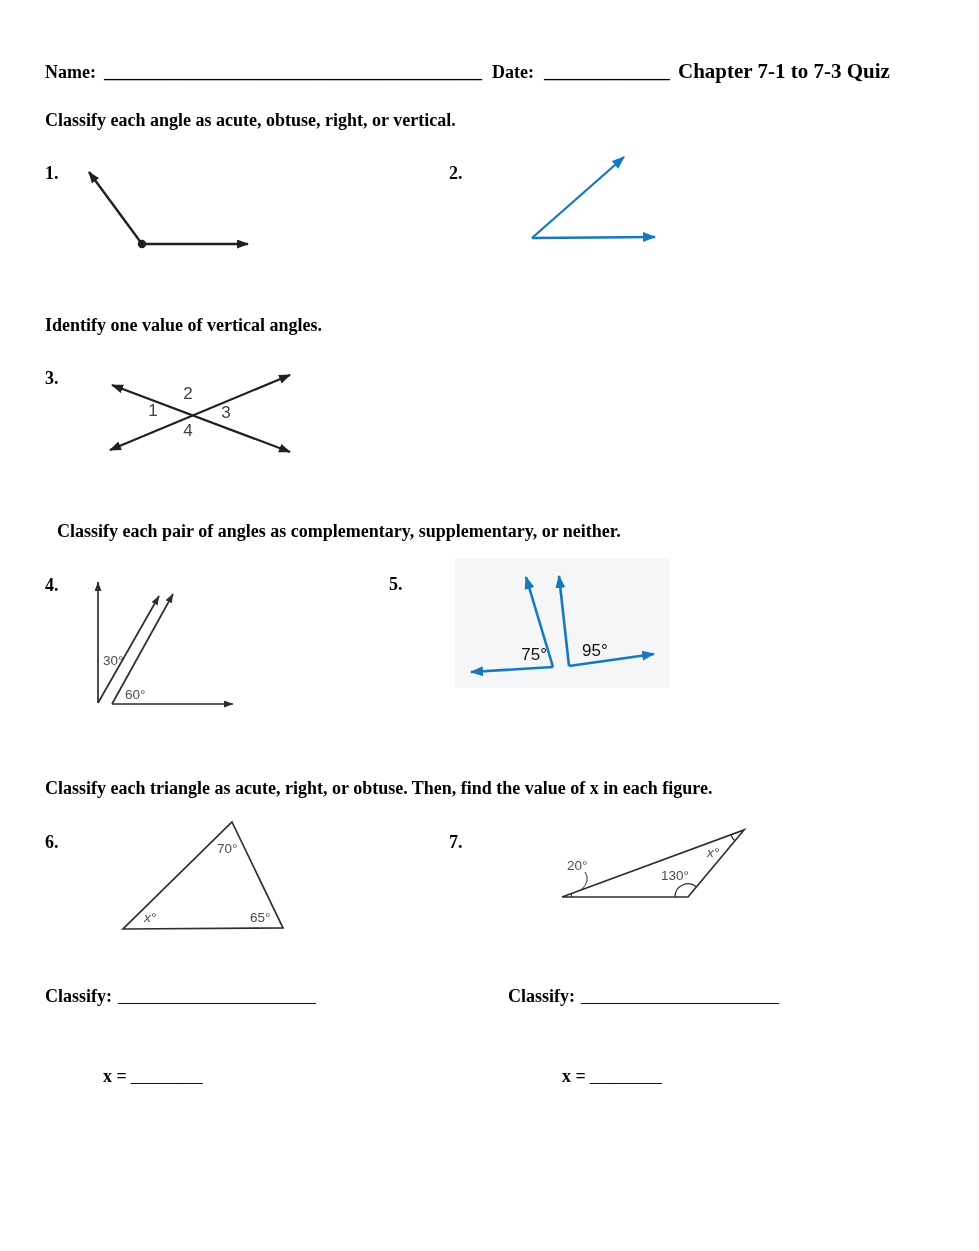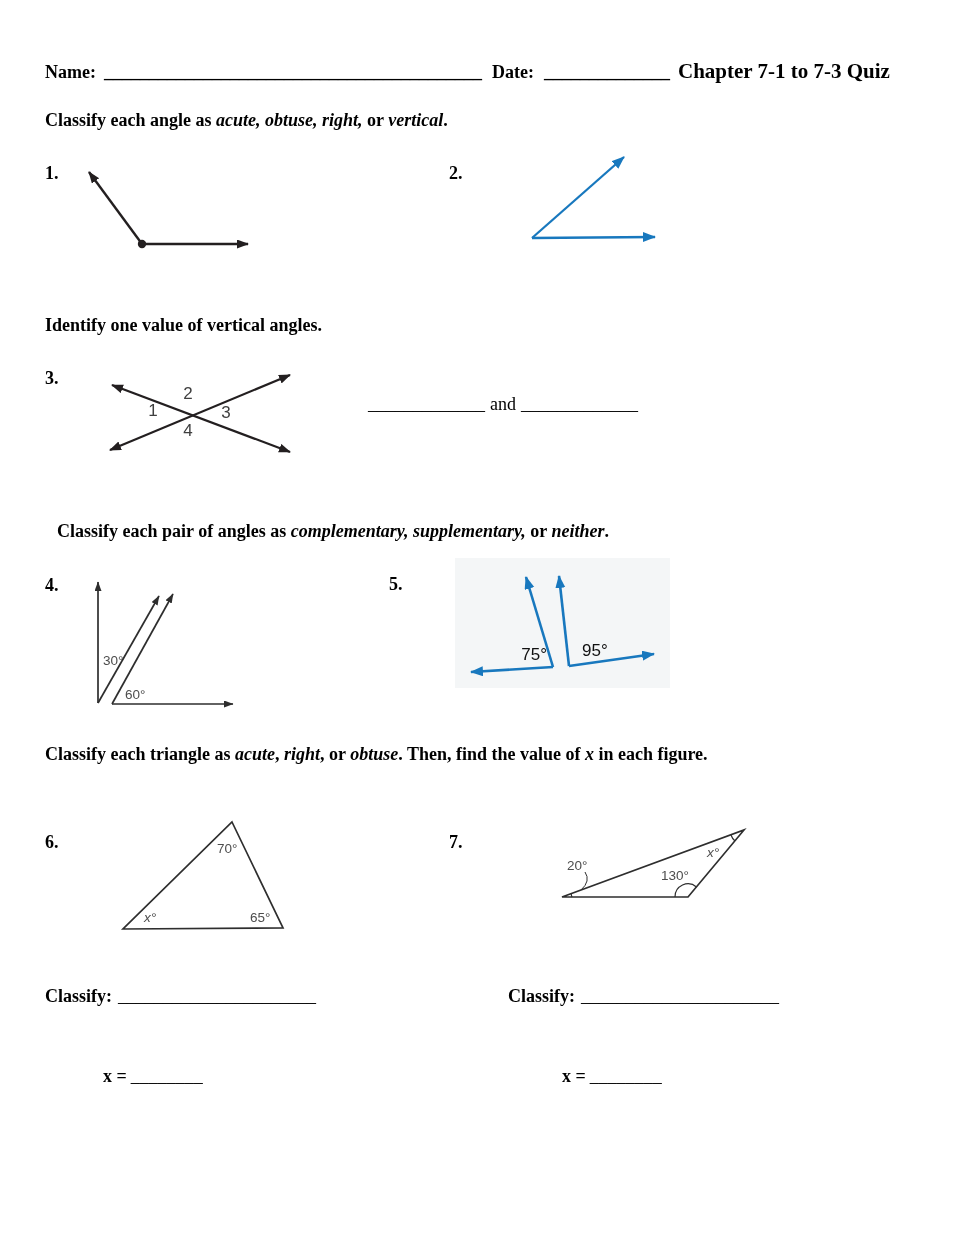--- a/index.html
+++ b/index.html
@@ -2,21 +2,21 @@
 <html><head>
 <meta charset="utf-8">
 <style>
   html,body{margin:0;padding:0;background:#ffffff;}
   .page{position:relative;width:979px;height:1251px;background:#fff;
         font-family:"Liberation Serif",serif;color:#000;overflow:hidden;}
   .abs{position:absolute;line-height:1.2;}
   .b{font-weight:bold;}
   .f18{font-size:18px;}
   .title{font-size:21px;font-weight:bold;}
-  .it{font-style:italic;}
+  .it{}
   .nowrap{white-space:nowrap;}
   .num{font-size:18px;font-weight:bold;}
   .blank{font-weight:bold;letter-spacing:0;}
   svg.fig{position:absolute;overflow:visible;}
   .slab{font-family:"Liberation Sans",sans-serif;}
   .gap-l6{margin-left:6px;} .gap-l8{margin-left:8px;} .gap-l10{margin-left:10px;}
   .gap-l4{margin-left:4px;} .gap-lr4{margin:0 5px;}
 </style>
 </head>
 <body>
@@ -72,23 +72,20 @@
   <svg class="fig" style="left:95px;top:363px;" width="210" height="100">
     <line x1="15" y1="87" x2="195" y2="12" stroke="#231f20" stroke-width="2.2" marker-start="url(#arrow-black)" marker-end="url(#arrow-black)"></line>
     <line x1="17" y1="22" x2="195" y2="89" stroke="#231f20" stroke-width="2.2" marker-start="url(#arrow-black)" marker-end="url(#arrow-black)"></line>
     <text class="slab" x="58" y="53" font-size="17" fill="#3f3f3f" text-anchor="middle">1</text>
     <text class="slab" x="93" y="36" font-size="17" fill="#3f3f3f" text-anchor="middle">2</text>
     <text class="slab" x="131" y="55" font-size="17" fill="#3f3f3f" text-anchor="middle">3</text>
     <text class="slab" x="93" y="73" font-size="17" fill="#3f3f3f" text-anchor="middle">4</text>
   </svg>
 
   
-  <div class="abs f18 nowrap" style="left:368px;top:394px;">
-    <span>_____________</span><span class="gap-lr4">and</span><span>_____________</span>
-  </div>
 
   
   <div class="abs f18 b" style="left:57px;top:521px;"><span>Classify each pair of angles as </span><span class="it">complementary, supplementary,</span><span> or </span><span class="it">neither</span><span>.</span></div>
 
   <span class="abs num" style="left:45px;top:575px;">4.</span>
   <span class="abs num" style="left:389px;top:574px;">5.</span>
 
   
   <svg class="fig" style="left:85px;top:570px;" width="165" height="145">
     <line x1="13" y1="133" x2="13" y2="12" stroke="#2e2e2e" stroke-width="1.7" marker-end="url(#arrow-dark)"></line>
@@ -104,21 +101,21 @@
     <rect x="0" y="0" width="215" height="130" fill="#f4f6f7"></rect>
     <line x1="98" y1="109" x2="16" y2="114" stroke="#1878be" stroke-width="2.6" marker-end="url(#arrow-blue)"></line>
     <line x1="98" y1="109" x2="71" y2="19" stroke="#1878be" stroke-width="2.6" marker-end="url(#arrow-blue)"></line>
     <line x1="114" y1="108" x2="104" y2="18" stroke="#1878be" stroke-width="2.6" marker-end="url(#arrow-blue)"></line>
     <line x1="114" y1="108" x2="199" y2="96" stroke="#1878be" stroke-width="2.6" marker-end="url(#arrow-blue)"></line>
     <text class="slab" x="92" y="102" font-size="17" fill="#111111" text-anchor="end">75°</text>
     <text class="slab" x="127" y="98" font-size="17" fill="#111111">95°</text>
   </svg>
 
   
-  <div class="abs f18 b" style="left:45px;top:744px;"><span>Classify each triangle as </span><span class="it">acute</span><span>, </span><span class="it">right</span><span>, or </span><span class="it">obtuse</span><span>. Then, find the value of </span><span class="it">x</span><span> in each figure.</span></div>
+  <div class="abs f18 b" style="left:45px;top:778px;"><span>Classify each triangle as </span><span class="it">acute</span><span>, </span><span class="it">right</span><span>, or </span><span class="it">obtuse</span><span>. Then, find the value of </span><span class="it">x</span><span> in each figure.</span></div>
 
   <span class="abs num" style="left:45px;top:832px;">6.</span>
   <span class="abs num" style="left:449px;top:832px;">7.</span>
 
   
   <svg class="fig" style="left:110px;top:813px;" width="195" height="125">
     <path d="M122,9 L173,115 L13,116 Z" fill="none" stroke="#2e2e2e" stroke-width="1.7" stroke-linejoin="miter"></path>
     <text class="slab" x="107" y="40" font-size="13.5" fill="#4d4d4d">70°</text>
     <text class="slab" x="34" y="109" font-size="13.5" fill="#4d4d4d" font-style="italic">x°</text>
     <text class="slab" x="140" y="109" font-size="13.5" fill="#4d4d4d">65°</text>

